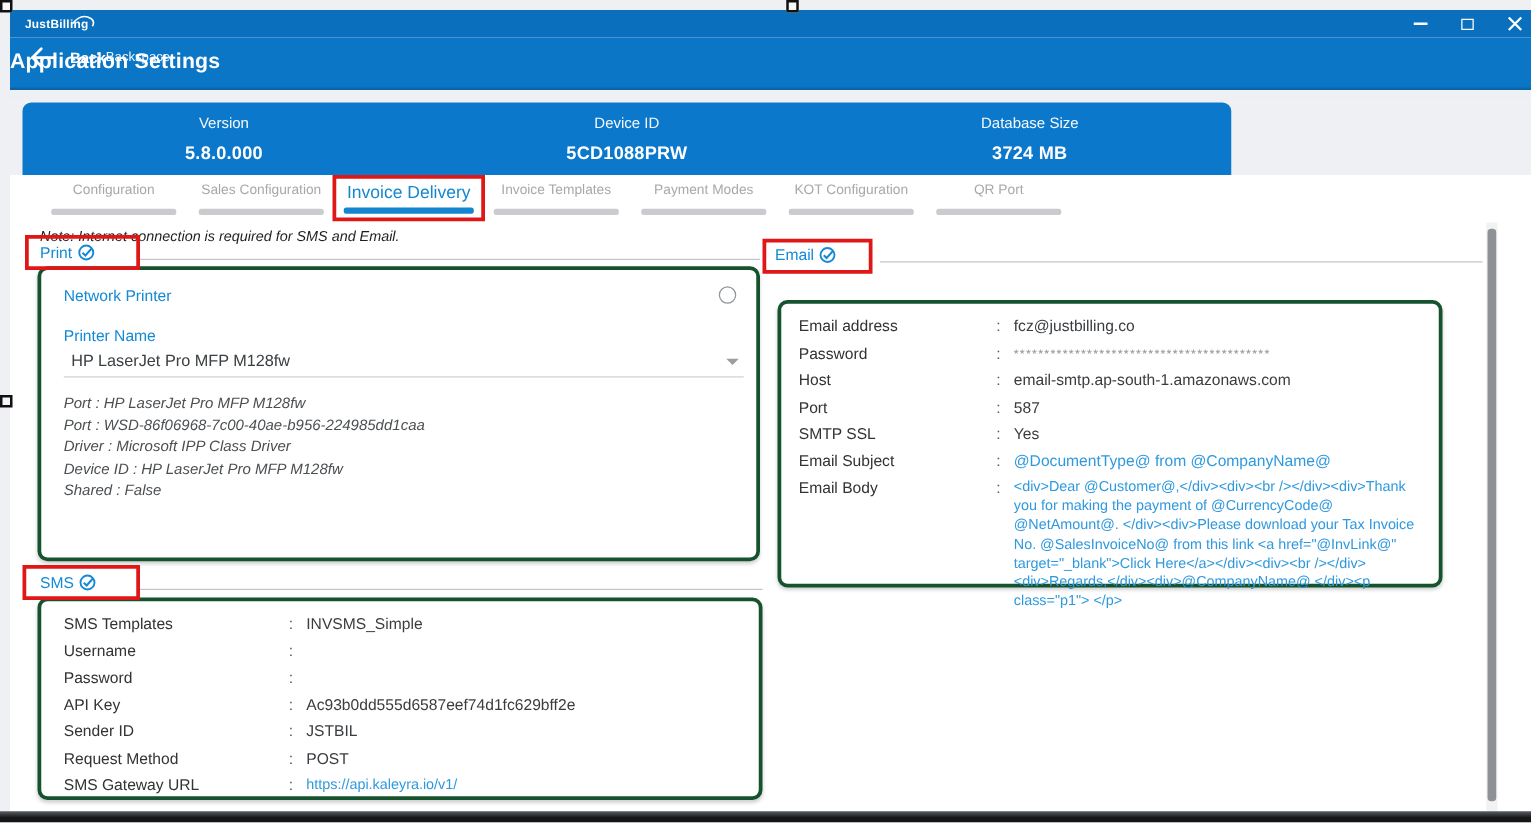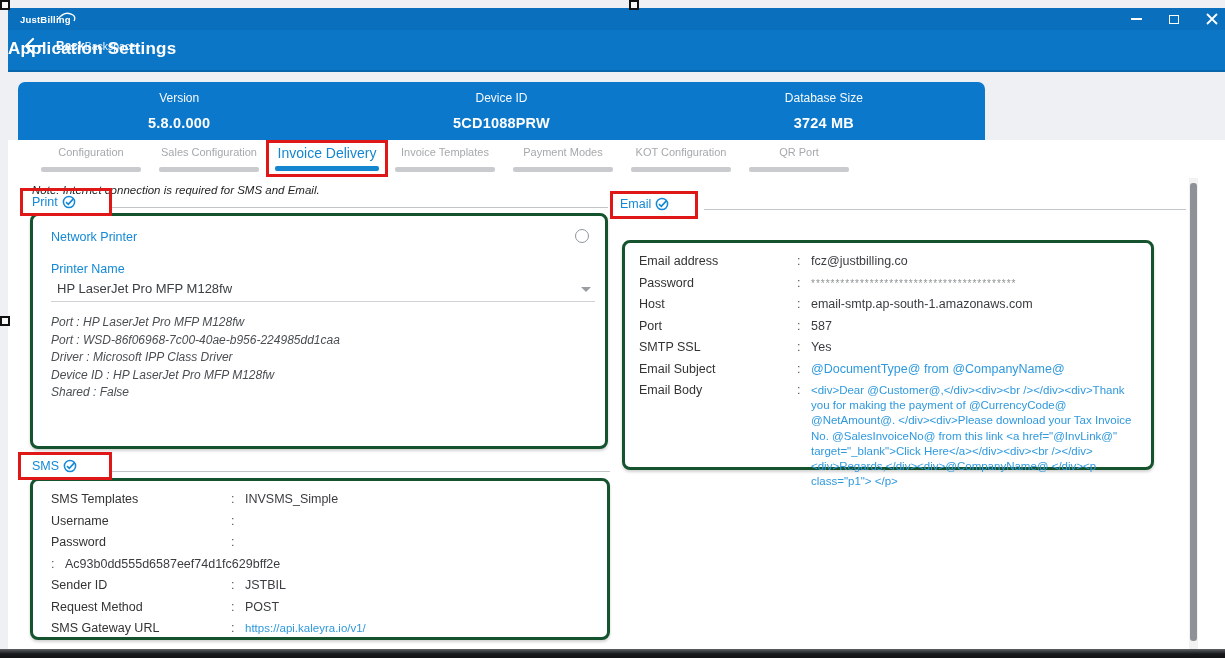--- a/index.html
+++ b/index.html
@@ -291,20 +291,21 @@
           <span class="kv-label">Username</span>
           <span class="kv-colon">:</span>
           <span class="kv-value"></span>
         </div>
         <div class="kv-row">
           <span class="kv-label">Password</span>
           <span class="kv-colon">:</span>
           <span class="kv-value"></span>
         </div>
         <div class="kv-row">
+          <span class="kv-label">API Key</span>
           <span class="kv-colon">:</span>
           <span class="kv-value">Ac93b0dd555d6587eef74d1fc629bff2e</span>
         </div>
         <div class="kv-row">
           <span class="kv-label">Sender ID</span>
           <span class="kv-colon">:</span>
           <span class="kv-value">JSTBIL</span>
         </div>
         <div class="kv-row">
           <span class="kv-label">Request Method</span>

